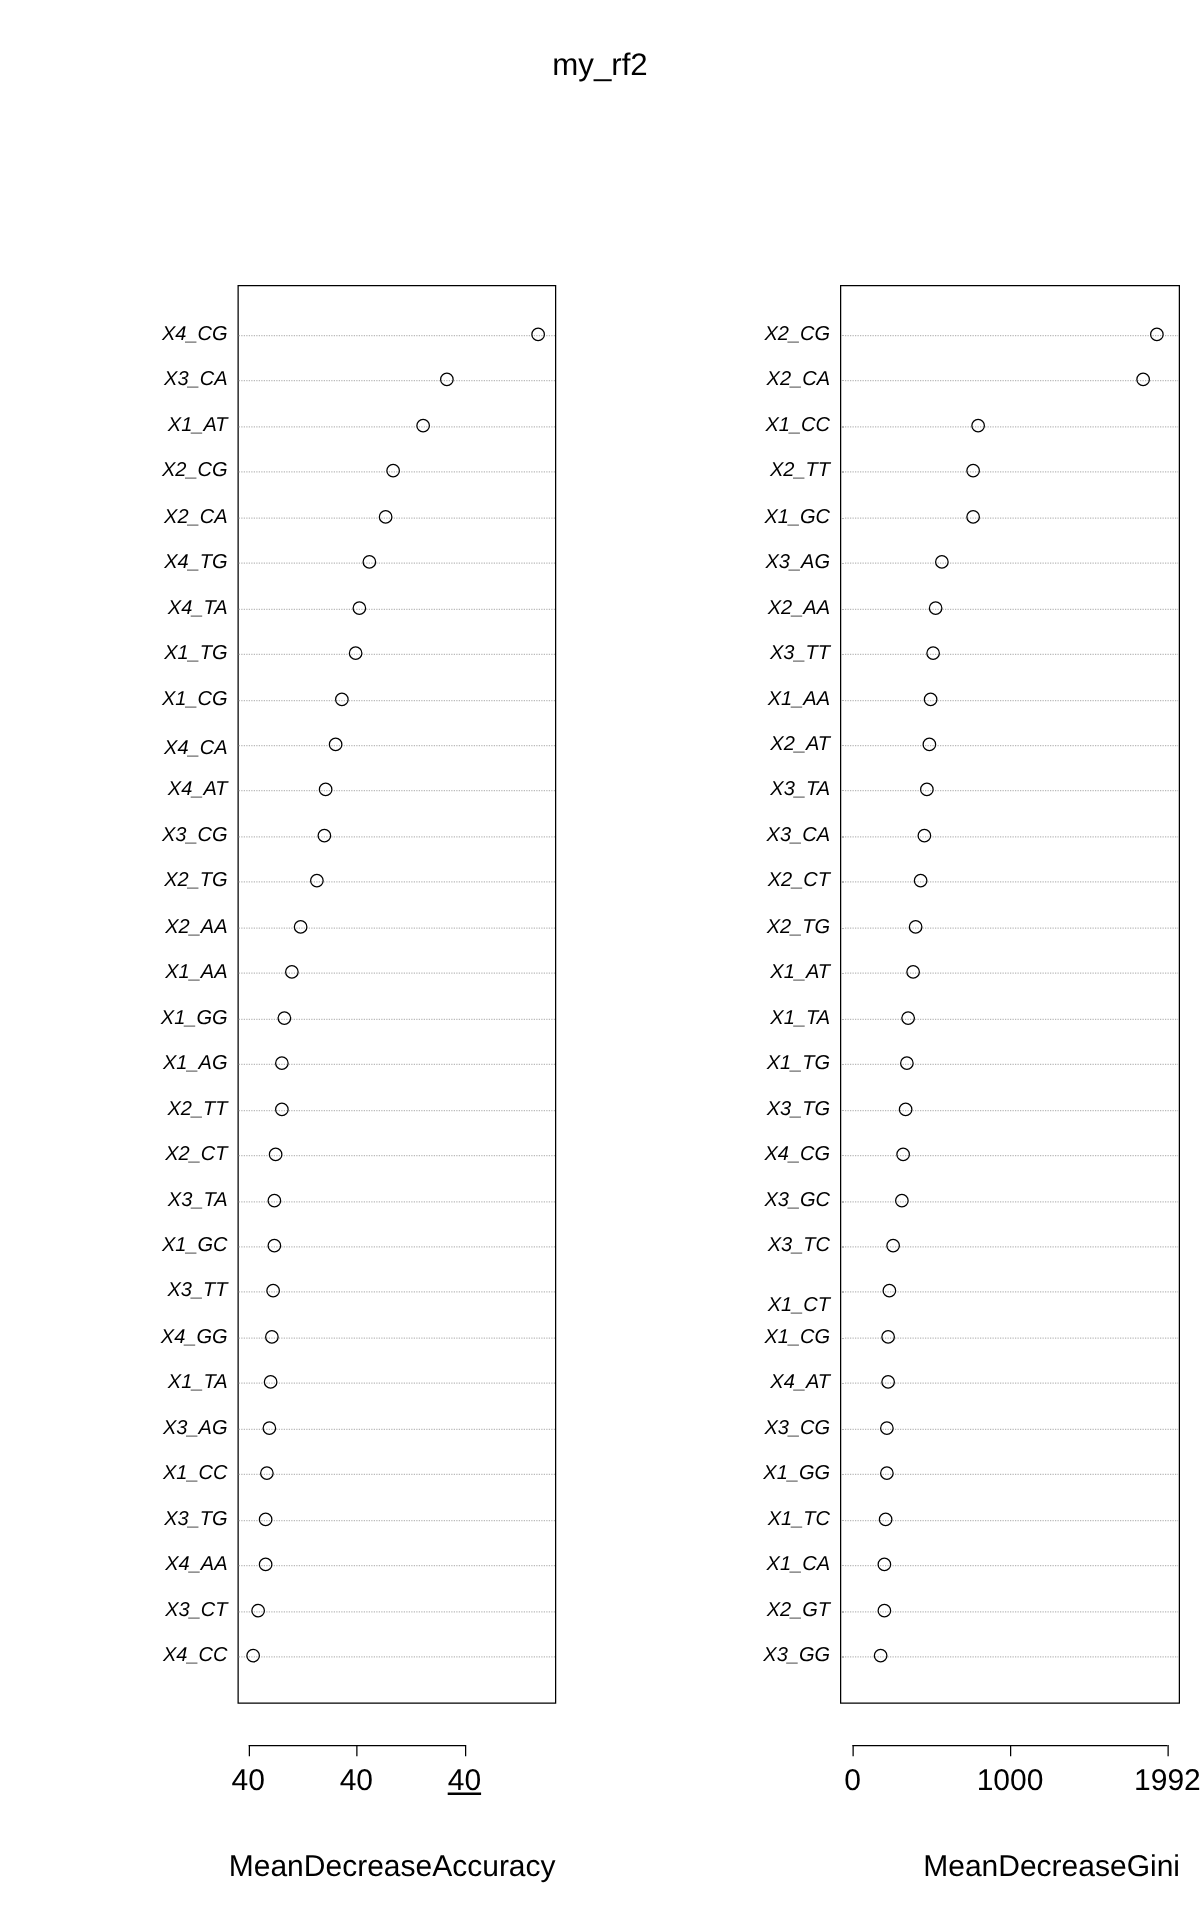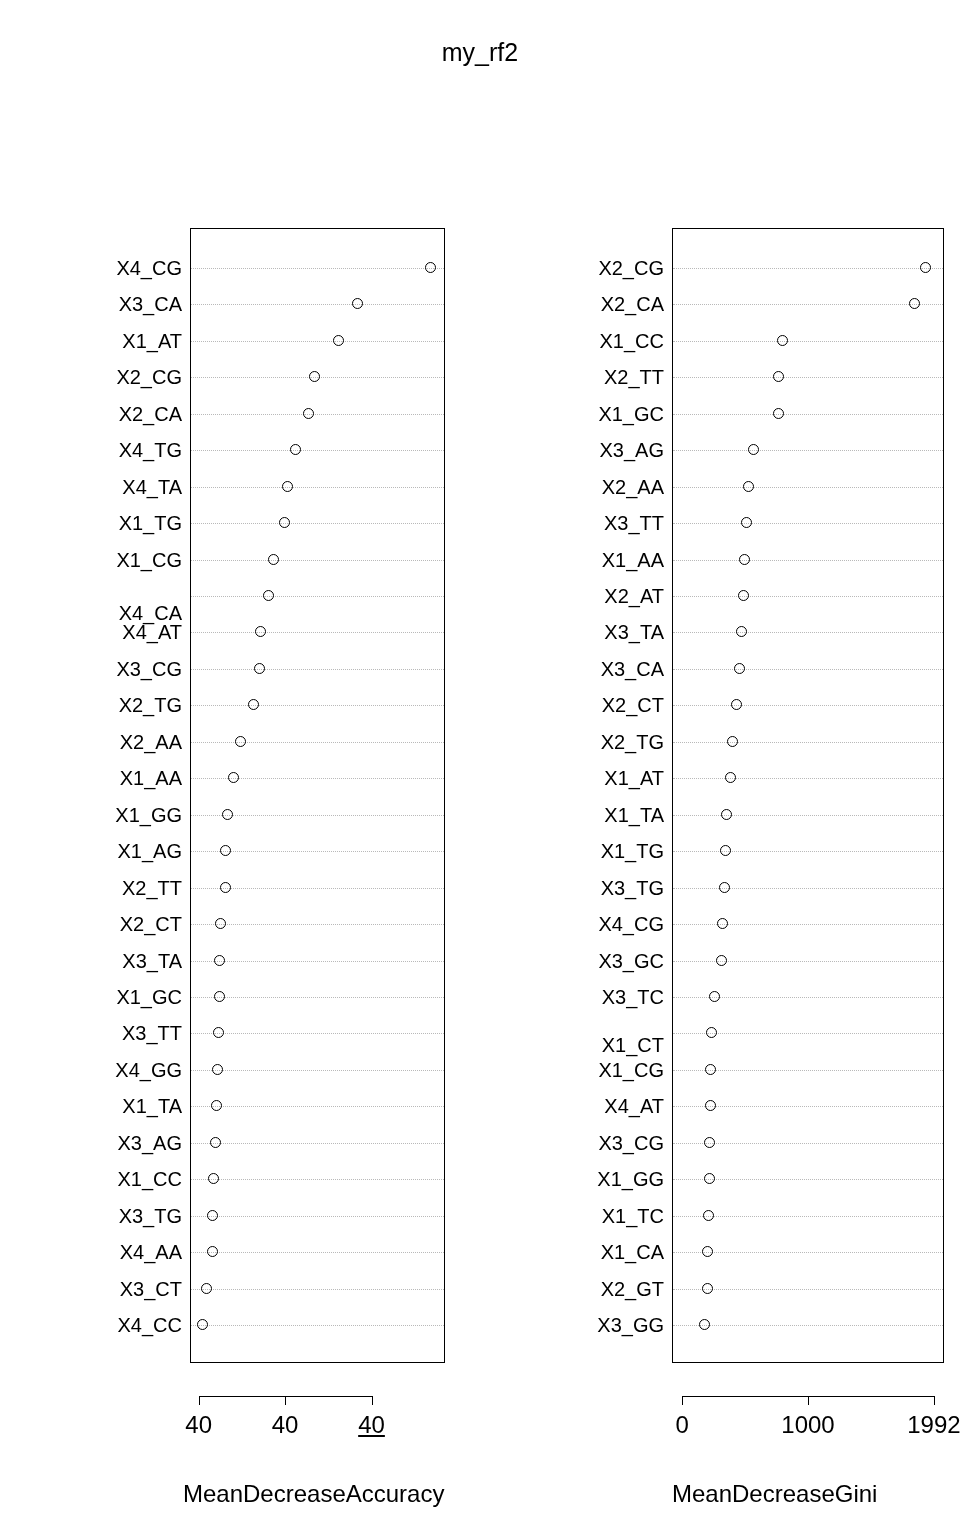--- a/index.html
+++ b/index.html
@@ -56,23 +56,24 @@
     width: 112px;
     height: 1135px;
   }
   #panel-accuracy .rowlabels { left: 0; }
   #panel-gini .rowlabels { left: 0; width: 116px; }
 
   .rowlabel {
     position: absolute;
     right: 0;
     transform: translateY(-50%);
-    font-size: 20px;
+    font-size: 16px;
     white-space: nowrap;
     line-height: 1;
+    font-style: italic;
   }
 
   .gridrow {
     position: absolute;
     left: 0;
     right: 0;
     height: 0;
     border-top: 1px dotted #b9b9b9;
   }
 
@@ -105,42 +106,42 @@
   .ticklabel {
     position: absolute;
     transform: translateX(-50%);
     font-size: 24px;
     white-space: nowrap;
   }
   .axis-title {
     position: absolute;
     font-size: 24px;
     white-space: nowrap;
-    text-align: left;
+    text-align: right;
   }
   #acc-axis-title { top: 1252px; left: 120px; width: 255px; transform: translateX(-7px); }
   #gini-axis-title { top: 1252px; left: 124px; width: 272px; }
 </style>
 </head>
 <body>
 
 <div id="title">my_rf2</div>
 
 <div class="panel" id="panel-accuracy">
   <div class="rowlabels">
       <div class="rowlabel" style="top: 40px;">X4_CG</div>
       <div class="rowlabel" style="top: 76.4483px;">X3_CA</div>
       <div class="rowlabel" style="top: 112.897px;">X1_AT</div>
       <div class="rowlabel" style="top: 149.345px;">X2_CG</div>
       <div class="rowlabel" style="top: 185.793px;">X2_CA</div>
       <div class="rowlabel" style="top: 222.241px;">X4_TG</div>
       <div class="rowlabel" style="top: 258.69px;">X4_TA</div>
       <div class="rowlabel" style="top: 295.138px;">X1_TG</div>
       <div class="rowlabel" style="top: 331.586px;">X1_CG</div>
-      <div class="rowlabel" style="top: 385px;">X4_CA</div>
+      <div class="rowlabel" style="top: 371px;">X4_CA</div>
       <div class="rowlabel" style="top: 404.483px;">X4_AT</div>
       <div class="rowlabel" style="top: 440.931px;">X3_CG</div>
       <div class="rowlabel" style="top: 477.379px;">X2_TG</div>
       <div class="rowlabel" style="top: 513.828px;">X2_AA</div>
       <div class="rowlabel" style="top: 550.276px;">X1_AA</div>
       <div class="rowlabel" style="top: 586.724px;">X1_GG</div>
       <div class="rowlabel" style="top: 623.172px;">X1_AG</div>
       <div class="rowlabel" style="top: 659.621px;">X2_TT</div>
       <div class="rowlabel" style="top: 696.069px;">X2_CT</div>
       <div class="rowlabel" style="top: 732.517px;">X3_TA</div>

